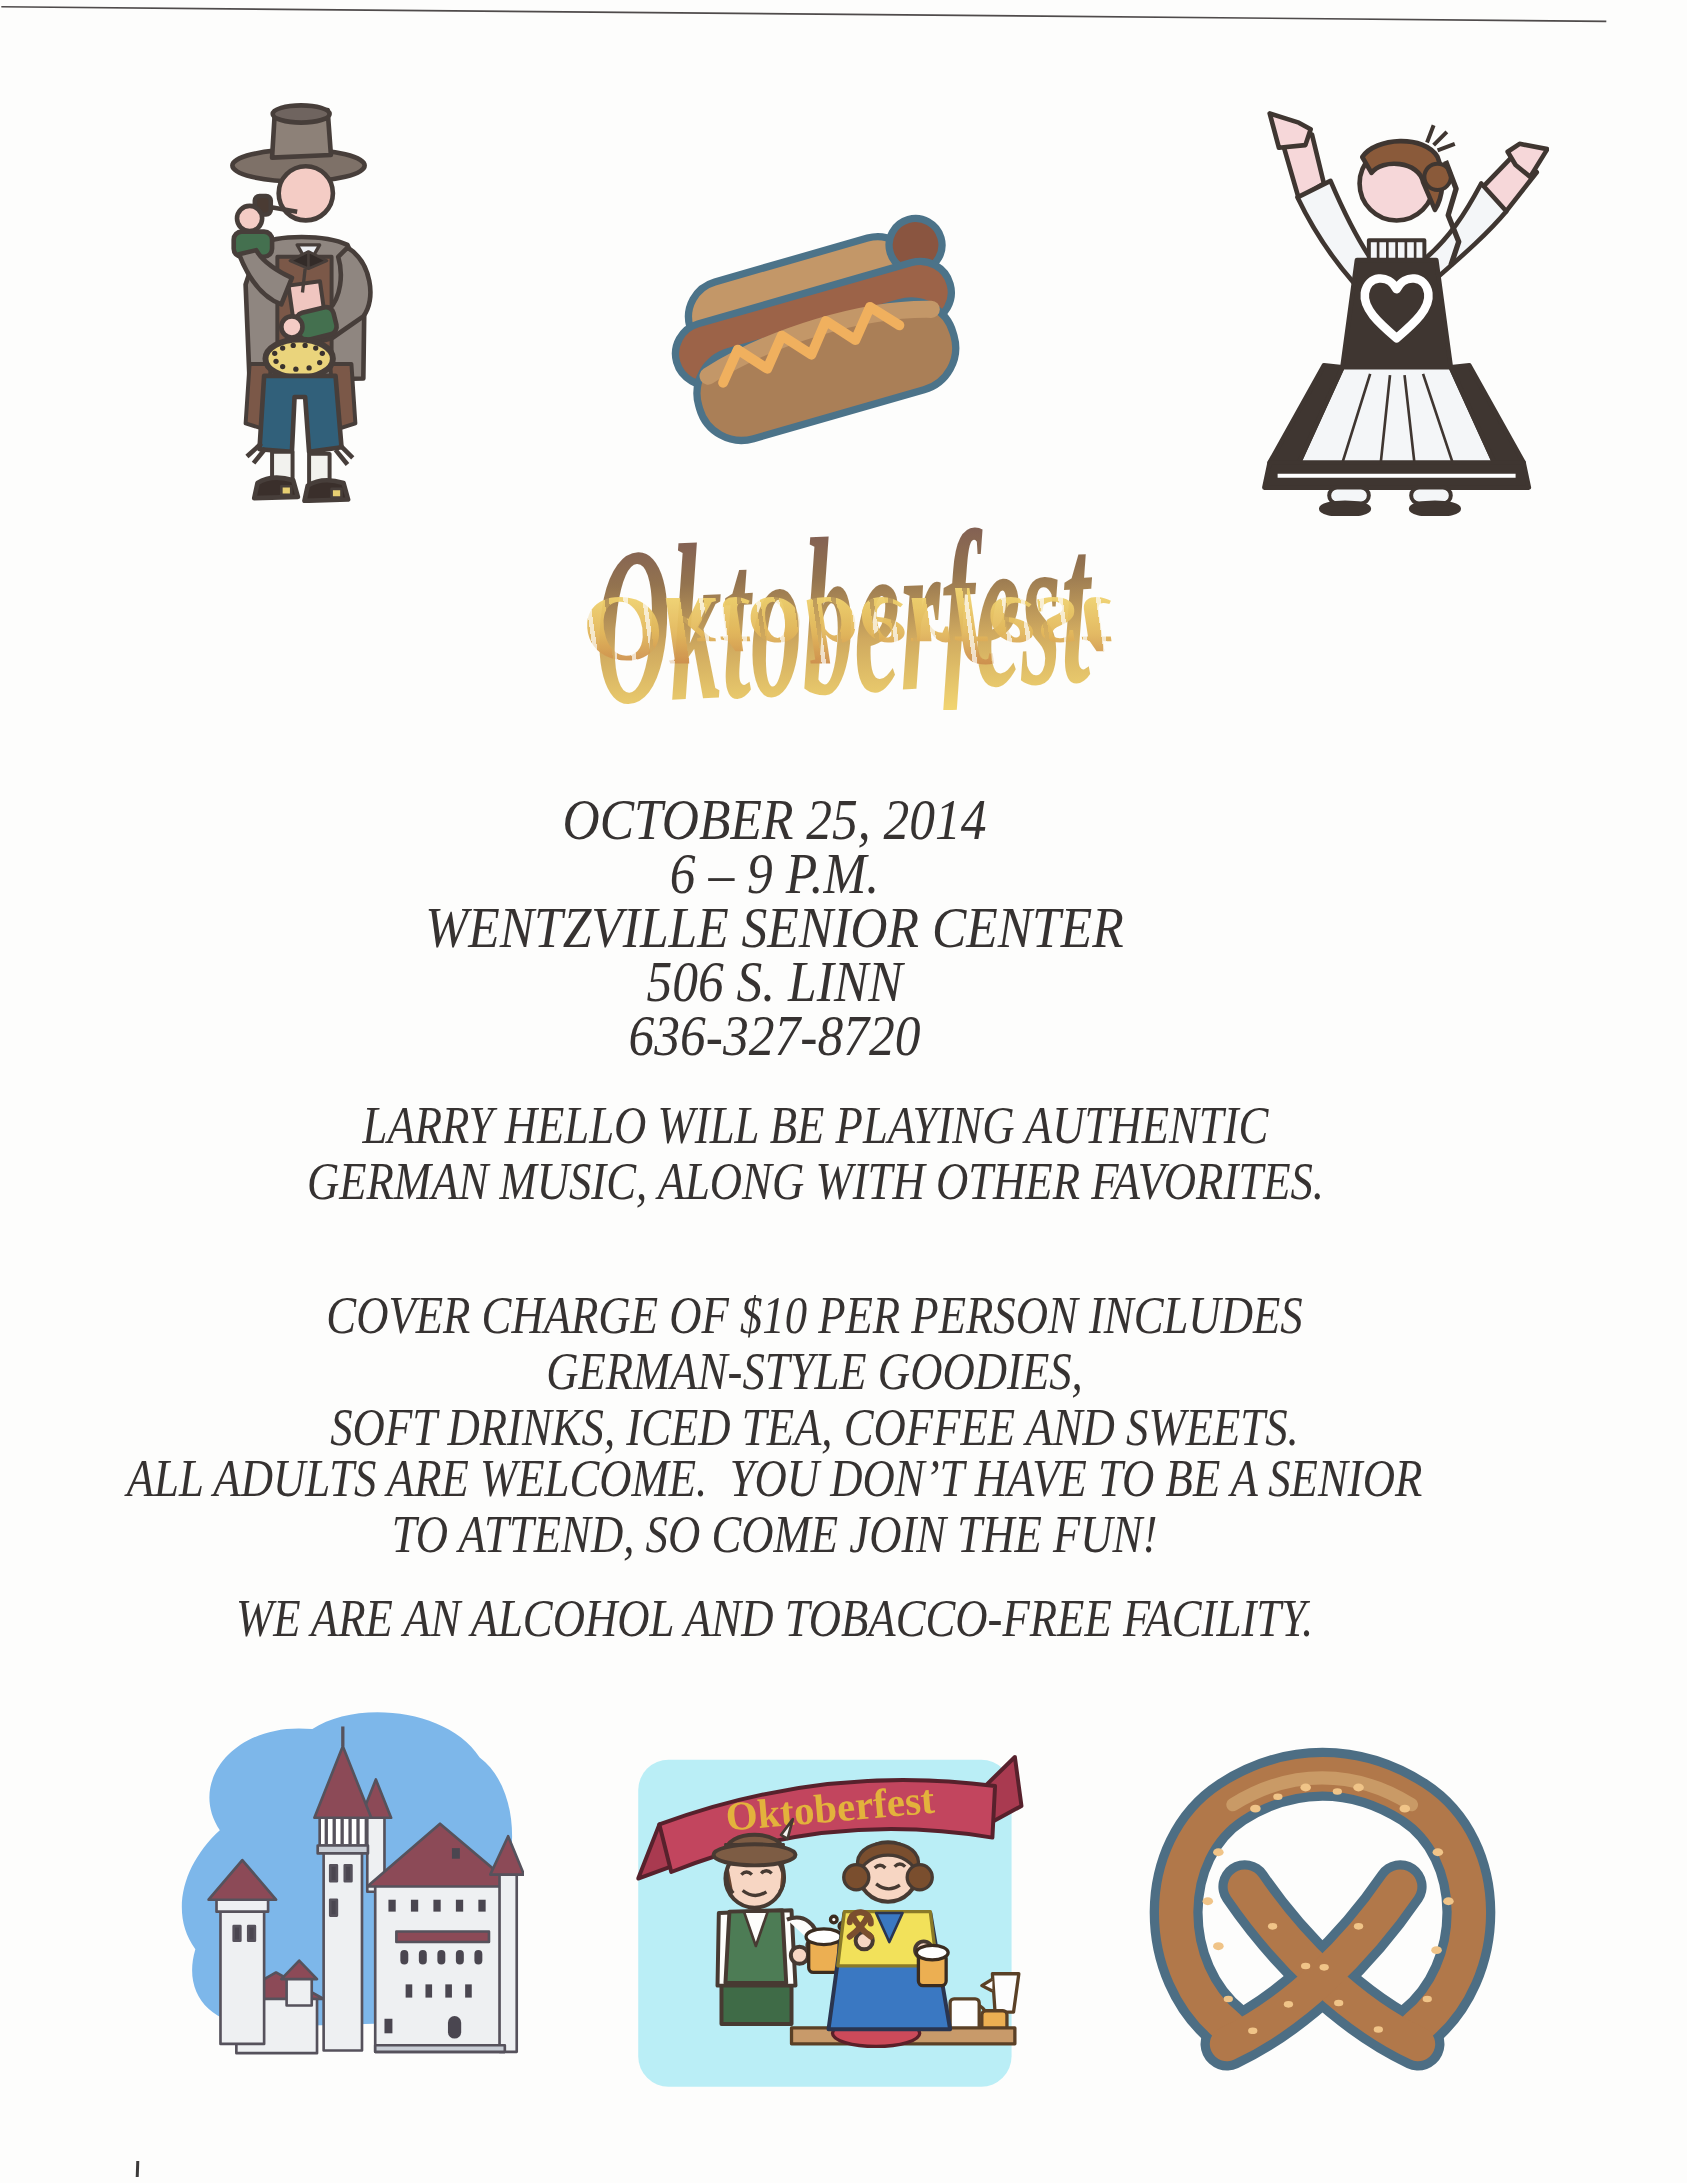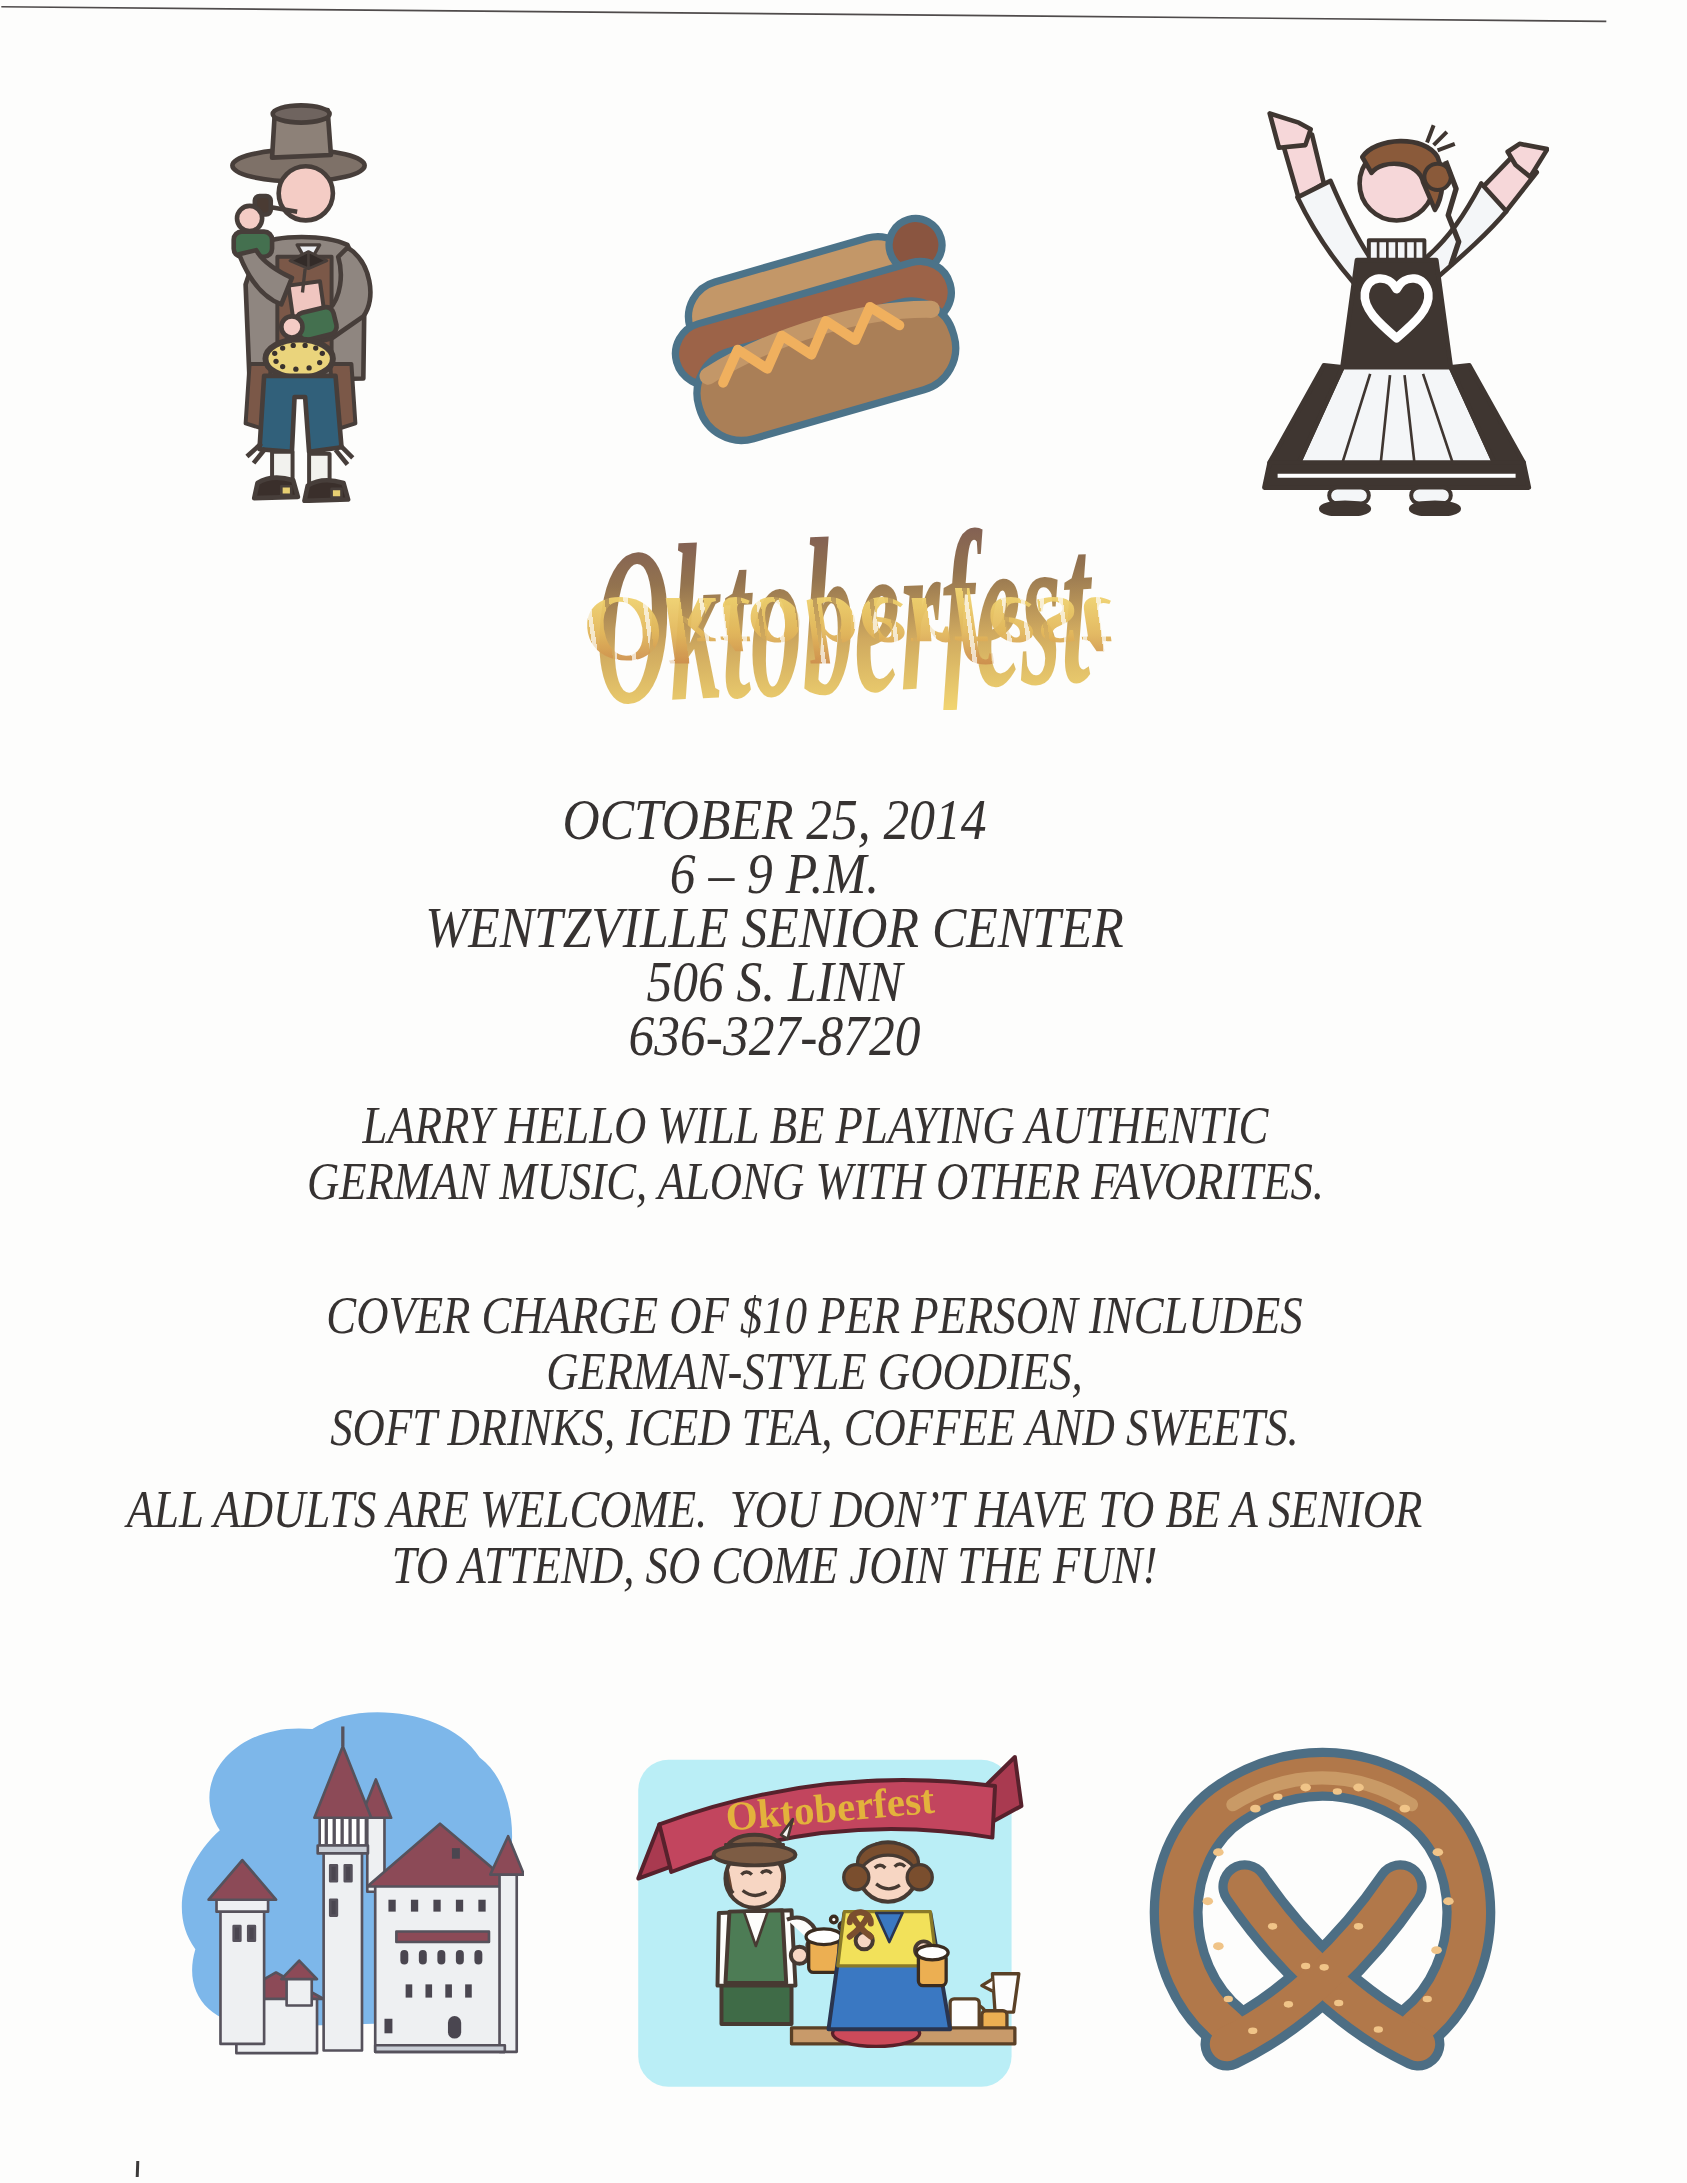--- a/index.html
+++ b/index.html
@@ -159,25 +159,28 @@
     <div class="tl">LARRY HELLO WILL BE PLAYING AUTHENTIC</div>
     <div class="tl">GERMAN MUSIC, ALONG WITH OTHER FAVORITES.</div>
   </div>
 
   <div class="tblock body" style="top:1288px;margin-left:40px;">
     <div class="tl">COVER CHARGE OF $10 PER PERSON INCLUDES</div>
     <div class="tl">GERMAN-STYLE GOODIES,</div>
     <div class="tl">SOFT DRINKS, ICED TEA, COFFEE AND SWEETS.</div>
   </div>
 
-  <div class="tblock body" style="top:1482px;">
+  <div class="tblock body" style="top:1451px;">
     <div class="tl">ALL ADULTS ARE WELCOME.  YOU DON’T HAVE TO BE A SENIOR</div>
     <div class="tl">TO ATTEND, SO COME JOIN THE FUN!</div>
   </div>
 
+  <div class="tblock body" style="top:1591px;">
+    <div class="tl">WE ARE AN ALCOHOL AND TOBACCO-FREE FACILITY.</div>
+  </div>
 
   <svg class="clip" style="left:157px; top:1688px;" width="367" height="397" viewBox="0 0 555 600">
     <path d="M95,215 C45,140 120,50 235,62 C300,18 440,30 488,105 C548,150 552,265 505,340
              C548,415 505,505 420,505 L170,512 C80,515 38,462 58,395 C18,340 40,265 95,215 Z" fill="#7db7ea"></path>
     <g stroke="#56525c" stroke-width="4" stroke-linejoin="round">
       <rect x="120" y="468" width="122" height="84" fill="#eef0f2"></rect>
       <polygon points="110,470 180,430 252,470" fill="#8c4a57"></polygon>
       <rect x="196" y="438" width="38" height="42" fill="#eef0f2"></rect>
       <polygon points="188,440 215,412 242,440" fill="#8c4a57"></polygon>
       <rect x="96" y="336" width="66" height="202" fill="#eef0f2"></rect>

